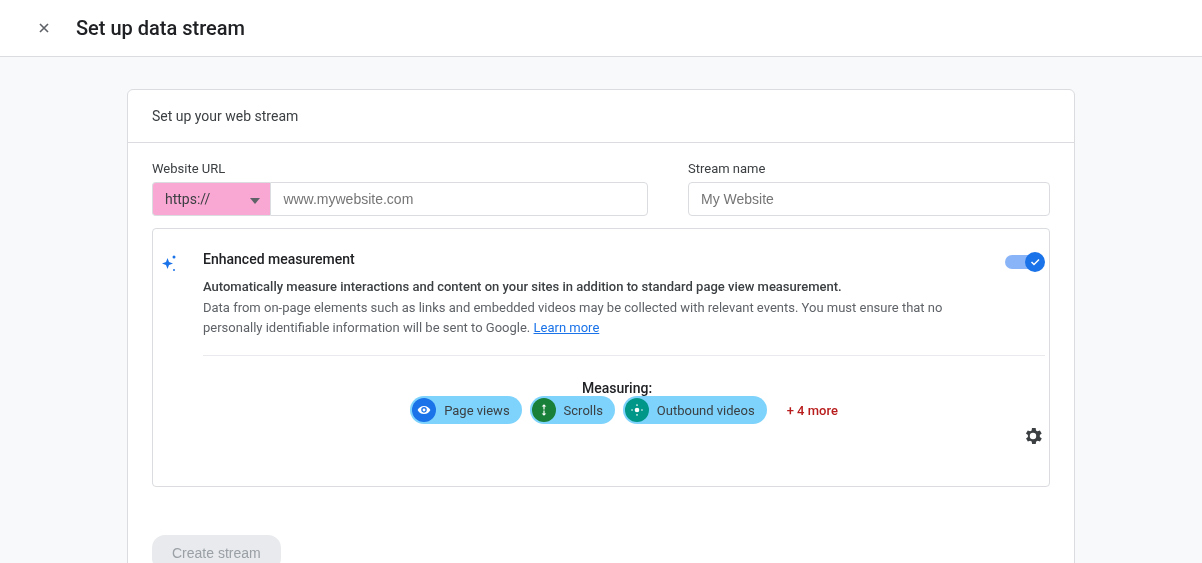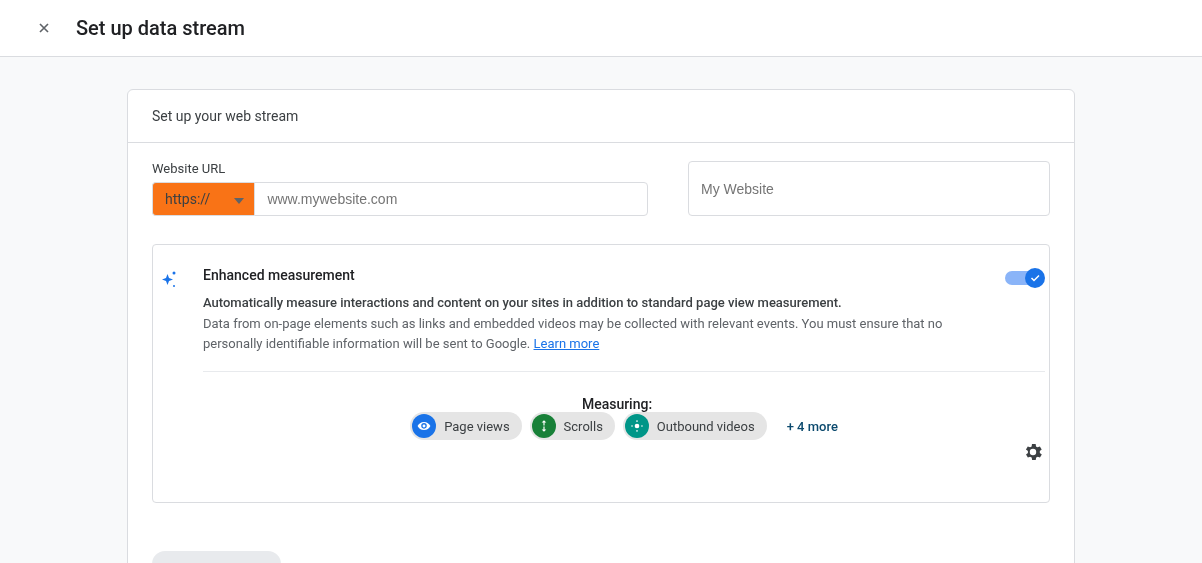--- a/index.html
+++ b/index.html
@@ -52,21 +52,21 @@
       border-bottom: 1px solid #dadce0;
       font-size: 14px;
       color: #3c4043;
     }
     .card-body {
       padding: 18px 24px 24px;
     }
     .field-row {
       display: flex;
       gap: 40px;
-      margin-bottom: 28px;
+      margin-bottom: 12px;
     }
     .field-group {
       display: flex;
       flex-direction: column;
     }
     .field-group.url {
       flex: 0 0 496px;
     }
     .field-group.name {
       flex: 1;
@@ -78,24 +78,24 @@
     }
     .url-input-wrap {
       display: flex;
     }
     .url-scheme {
       border: 1px solid #dadce0;
       border-right: none;
       border-radius: 4px 0 0 4px;
       padding: 8px 10px 8px 12px;
       display: flex;
-      gap: 24px;
-      color: #3c4043;
-      font-size: 14px;
-      background: #f97316;
+      gap: 40px;
+      color: #3c4043;
+      font-size: 14px;
+      background: #f9a8d4;
       cursor: pointer;
     }
     .url-scheme .caret {
       color: #5f6368;
     }
     .text-input {
       border: 1px solid #dadce0;
       border-radius: 0 4px 4px 0;
       padding: 8px 12px;
       font-size: 14px;
@@ -193,41 +193,41 @@
       margin-right: 14px;
     }
     .chips {
       display: flex;
       align-items: center;
       gap: 8px;
     }
     .chip {
       display: flex;
       align-items: center;
-      background: #e5e5e5;
+      background: #7dd3fc;
       border-radius: 14px;
       padding: 2px 12px 2px 2px;
       font-size: 13px;
       color: #3c4043;
       gap: 8px;
     }
     .chip-icon {
       width: 24px;
       height: 24px;
       border-radius: 50%;
       display: flex;
       align-items: center;
       justify-content: center;
       color: #fff;
     }
     .chip-icon.blue { background: #1a73e8; }
     .chip-icon.green { background: #188038; }
     .chip-icon.teal { background: #009688; }
     .more-link {
-      color: #0c4a6e;
+      color: #b91c1c;
       font-size: 13px;
       font-weight: 500;
       margin-left: 12px;
       cursor: pointer;
     }
     .gear-btn {
       margin-left: auto;
       width: 24px;
       height: 24px;
       display: flex;
@@ -278,20 +278,21 @@
                 <svg width="10" height="6" viewBox="0 0 10 6" fill="currentColor">
                     <path d="M0 0l5 6 5-6z"></path>
                   </svg>
               </span>
             </div>
             <input class="text-input" type="text" placeholder="www.mywebsite.com" style="">
           </div>
         </div>
 
         <div class="field-group name">
+          <div class="field-label">Stream name</div>
           <input class="text-input full" type="text" placeholder="My Website" style="">
         </div>
       </div>
 
       <div class="panel">
         <div class="panel-top">
           <div class="sparkle-icon">
             <svg width="24" height="24" viewBox="0 0 24 24" fill="currentColor">
               <path d="M9 11l1.5-4L12 11l4 1.5L12 14l-1.5 4L9 14l-4-1.5L9 11z"></path>
               <circle cx="17" cy="6" r="1.5"></circle>

